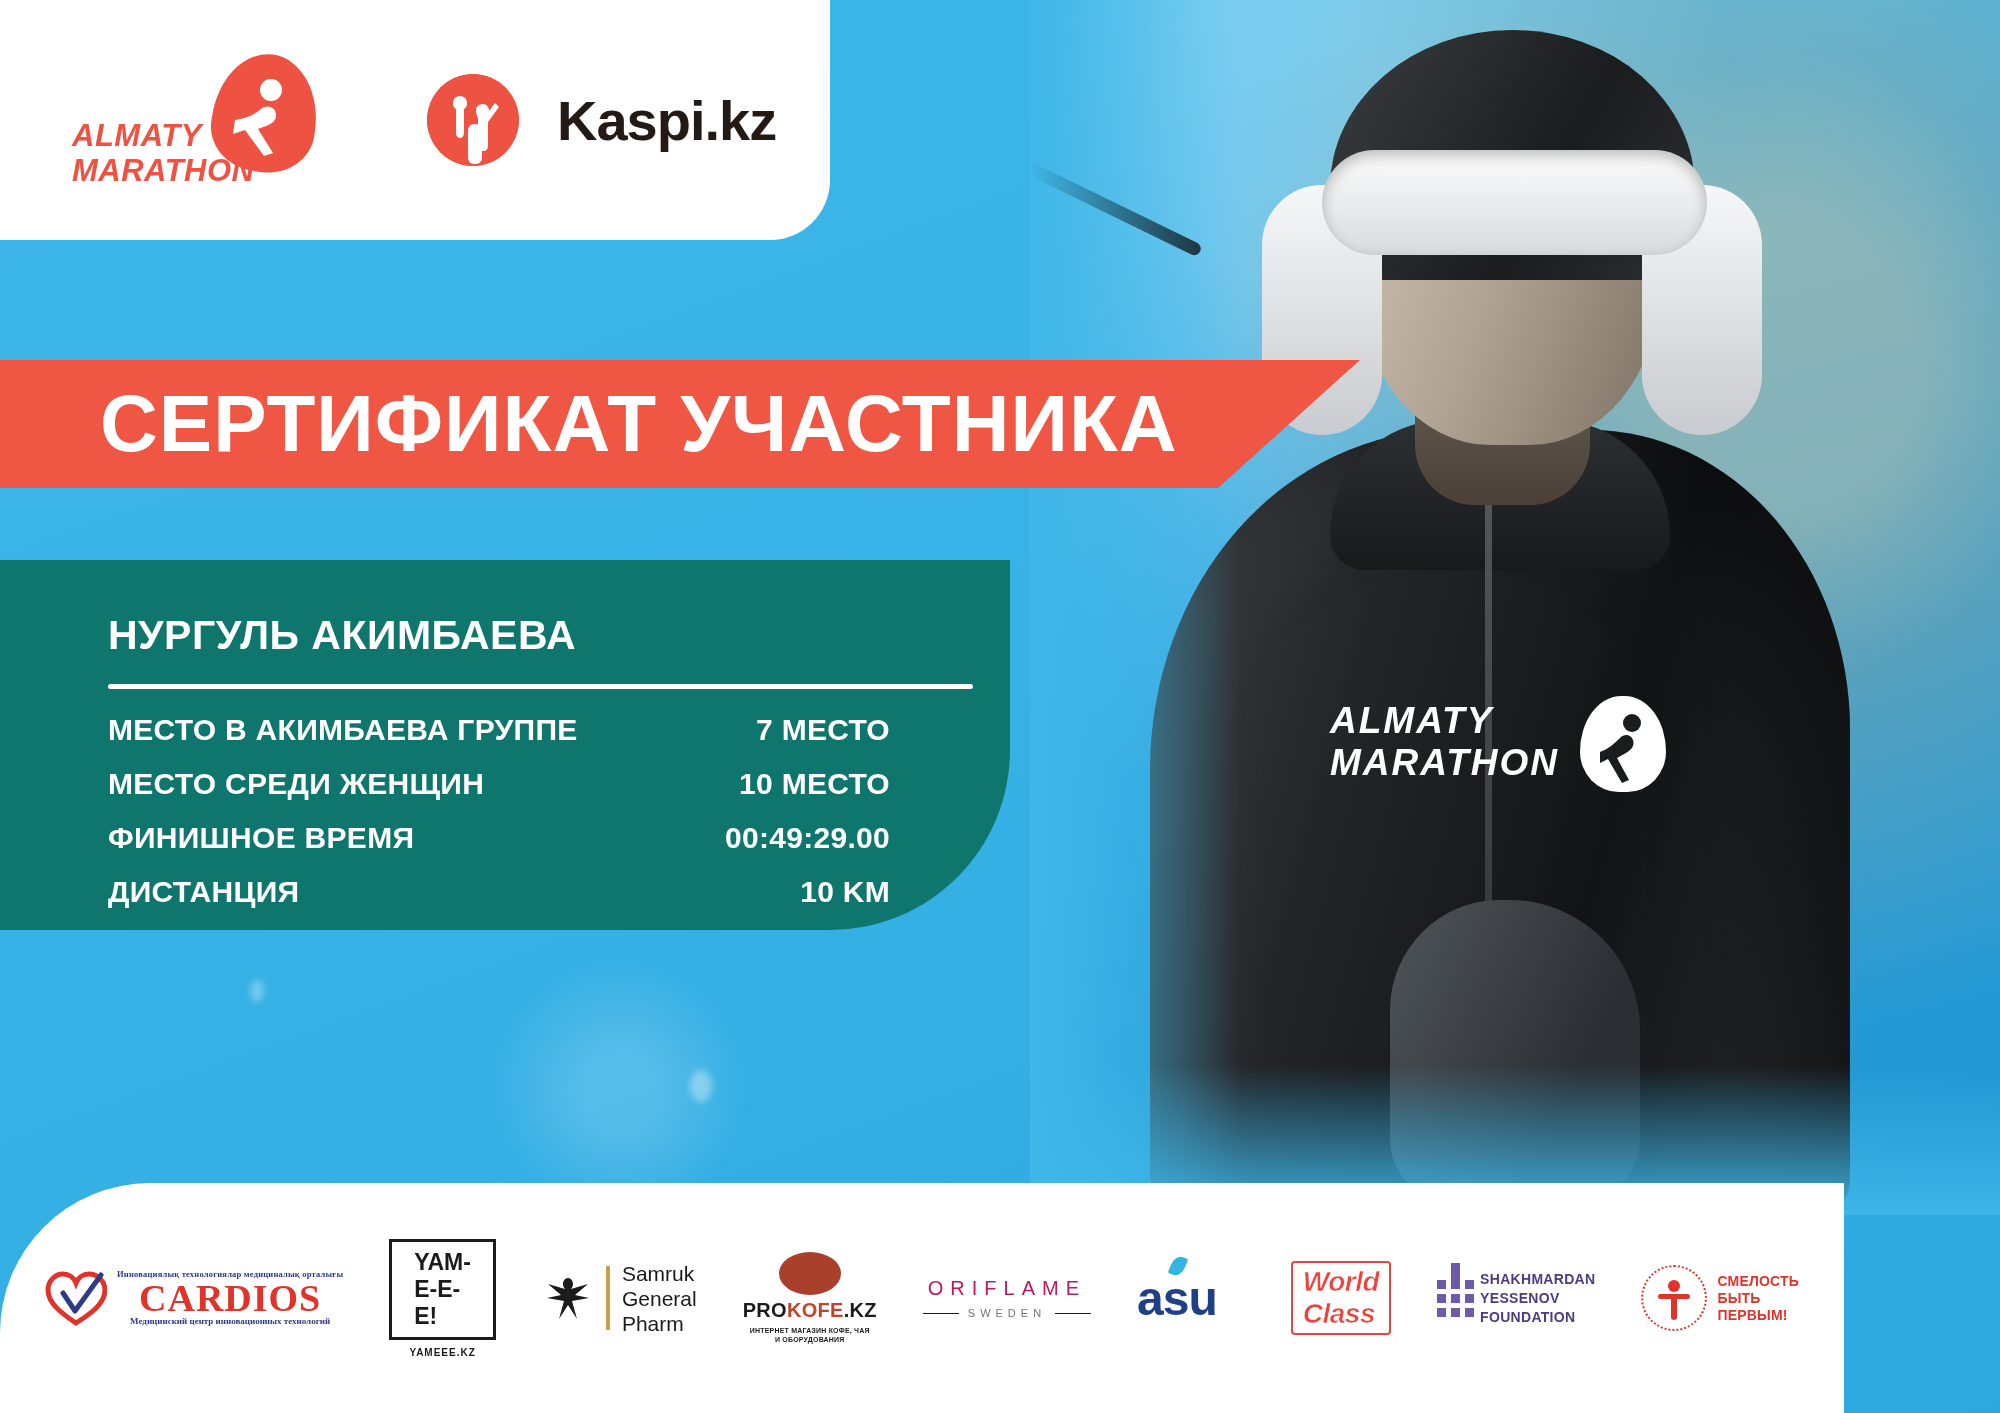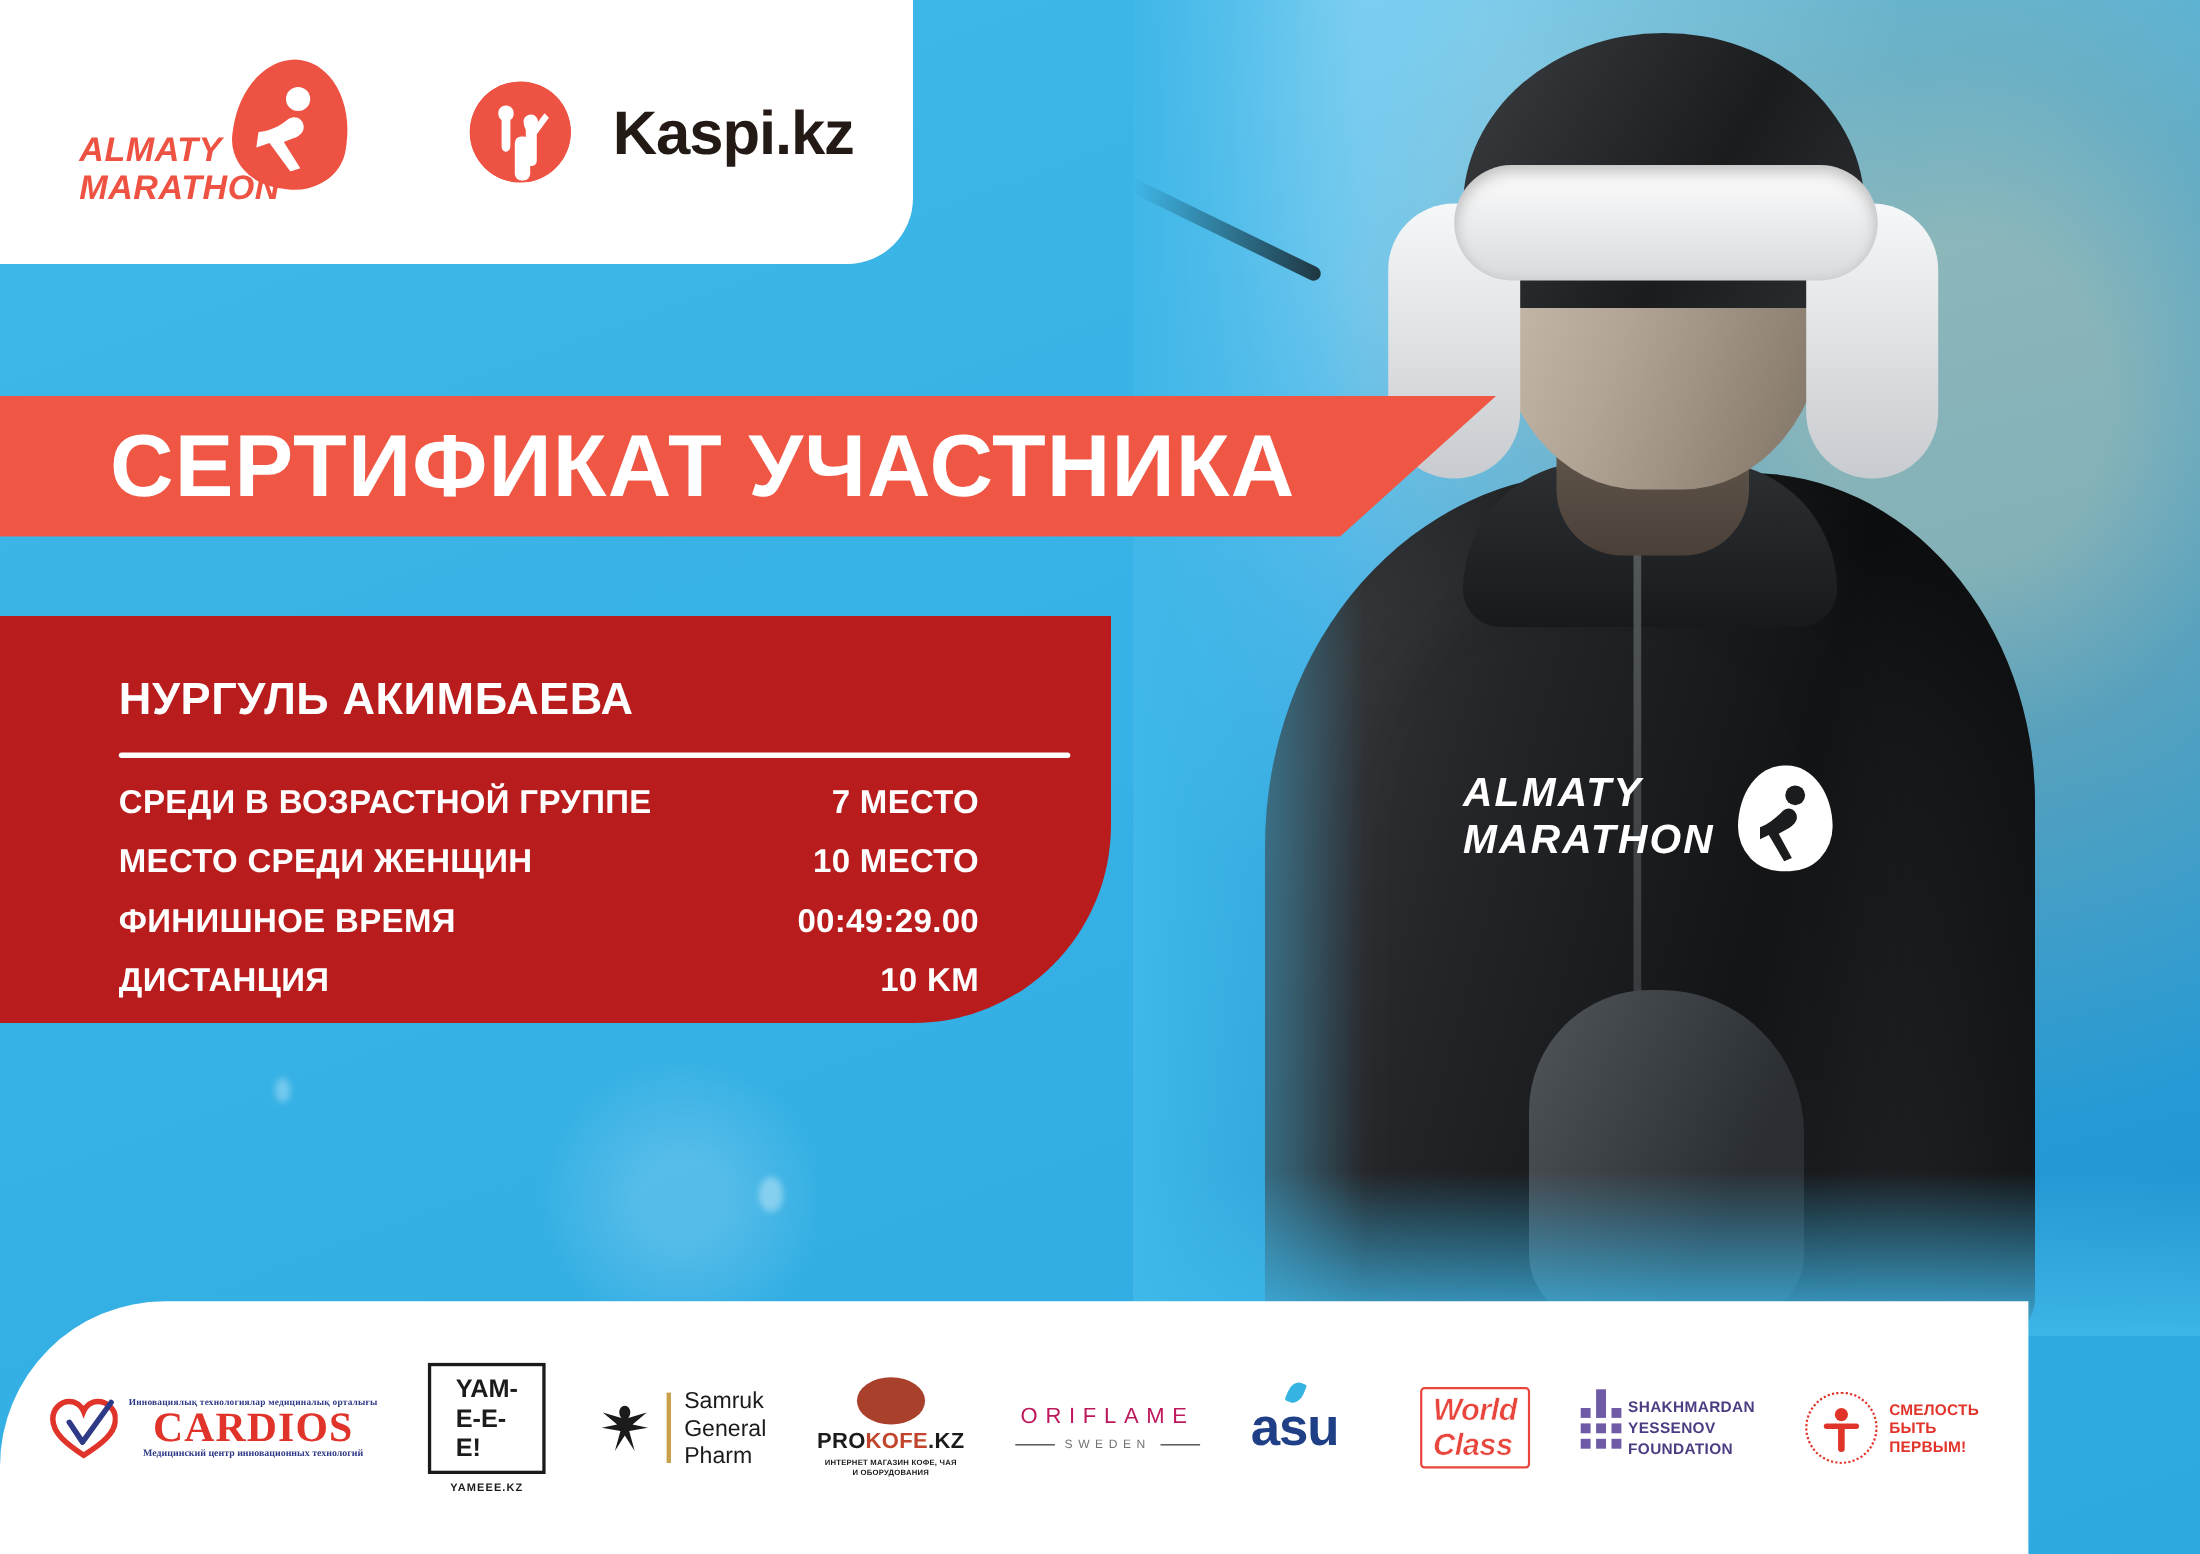--- a/index.html
+++ b/index.html
@@ -174,21 +174,21 @@
     margin:0; padding-left:100px;
     color:#ffffff; font-weight:bold;
     font-size:80px; line-height:80px; letter-spacing:1px;
     white-space:nowrap;
   }
 
   
   .panel{
     position:absolute; left:0; top:560px;
     width:1010px; height:370px;
-    background:#b91c1c;
+    background:#0f766e;
     border-bottom-right-radius:180px;
     box-sizing:border-box;
     padding:52px 120px 0 108px;
   }
   .athlete-name{
     color:#ffffff; font-weight:bold;
     font-size:41px; line-height:46px; letter-spacing:.5px;
     white-space:nowrap;
   }
   .rule{
@@ -373,21 +373,21 @@
   <div class="banner">
     <h1>СЕРТИФИКАТ УЧАСТНИКА</h1>
   </div>
 
   <div class="panel">
     <div class="athlete-name">НУРГУЛЬ АКИМБАЕВА</div>
     <div class="rule"></div>
 
     <div class="stats">
       <div class="stat-row">
-        <div class="stat-label">СРЕДИ В ВОЗРАСТНОЙ ГРУППЕ</div>
+        <div class="stat-label">МЕСТО В АКИМБАЕВА ГРУППЕ</div>
         <div class="stat-value">7 МЕСТО</div>
       </div>
       <div class="stat-row">
         <div class="stat-label">МЕСТО СРЕДИ ЖЕНЩИН</div>
         <div class="stat-value">10 МЕСТО</div>
       </div>
       <div class="stat-row">
         <div class="stat-label">ФИНИШНОЕ ВРЕМЯ</div>
         <div class="stat-value">00:49:29.00</div>
       </div>

